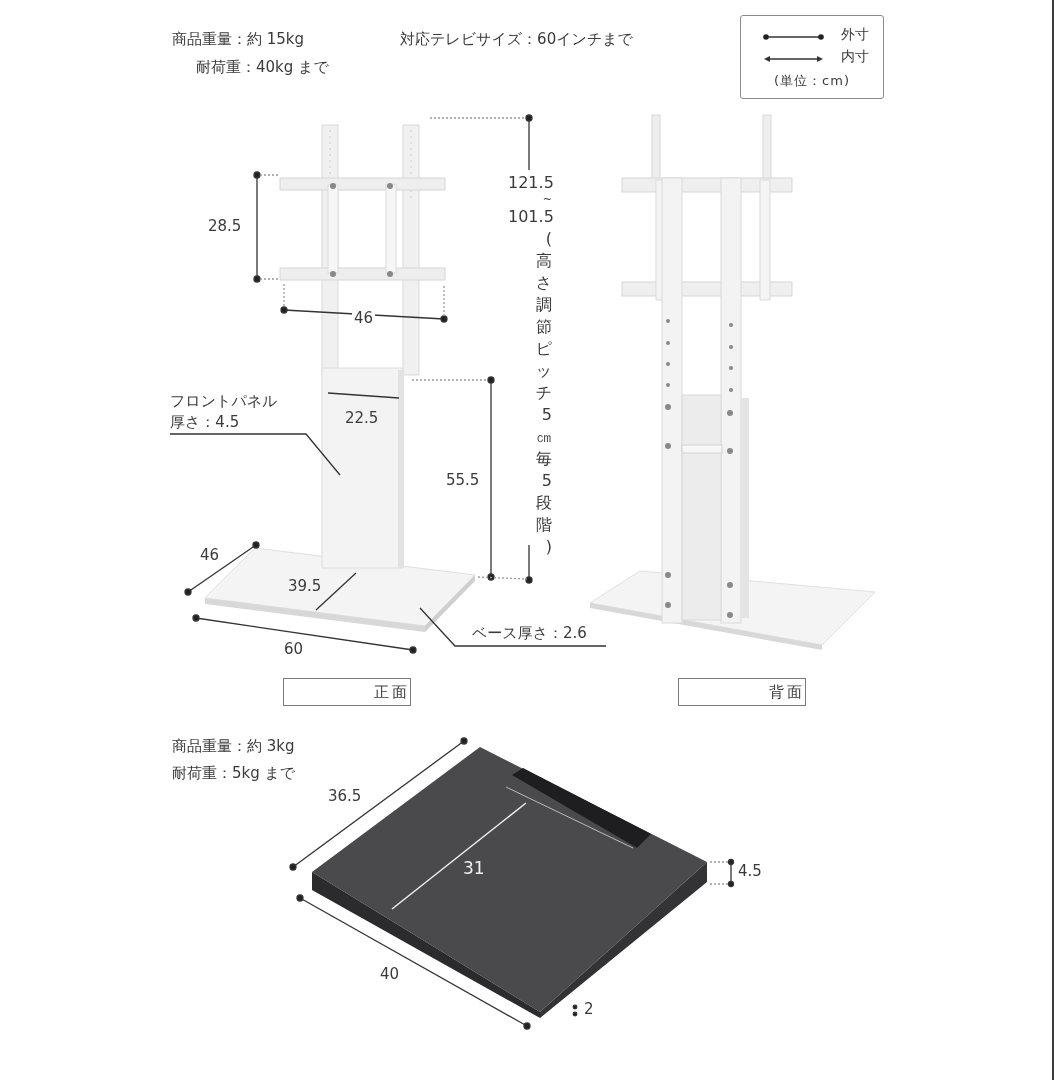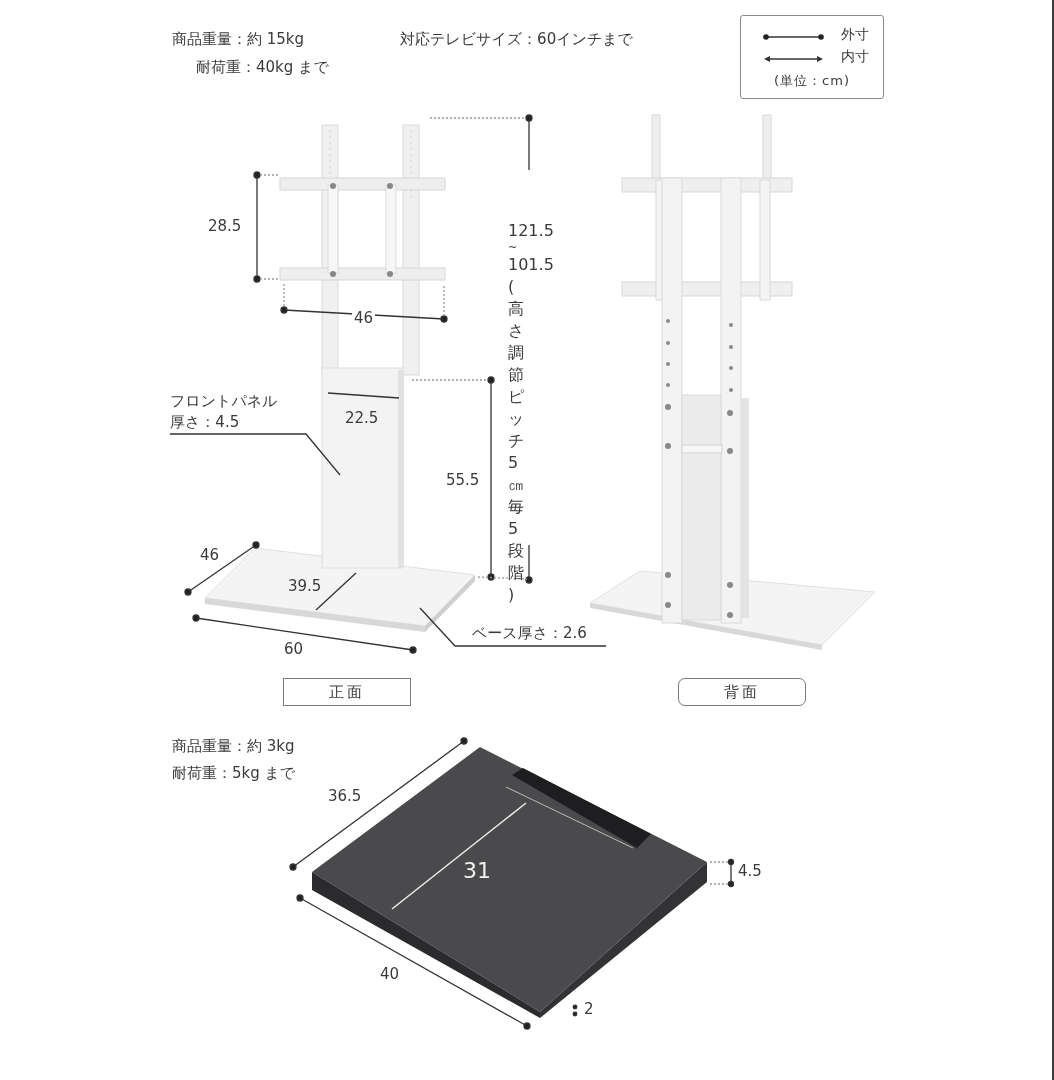--- a/index.html
+++ b/index.html
@@ -6,24 +6,24 @@
   body { width:1054px; height:1080px; position:relative; overflow:hidden;
          font-family:"DejaVu Sans","Liberation Sans",sans-serif; color:#3a3a3a; }
   .edge { position:absolute; right:0; top:0; width:2px; height:1080px; background:#3a3a3a; }
   .txt { position:absolute; font-size:15px; line-height:22px; color:#3a3a3a; white-space:nowrap; }
   .legend { position:absolute; left:740px; top:15px; width:142px; height:82px;
             border:1.5px solid #8a8a8a; border-radius:3px; background:#fff; }
   .legend .row { position:absolute; left:20px; height:18px; font-size:14px; }
   .legend .lbl { position:absolute; left:80px; top:-2px; }
   .legend .unit { position:absolute; left:0; right:0; top:56px; text-align:center; font-size:13px; letter-spacing:1px; }
   .dimlabel { position:absolute; font-size:15px; color:#3a3a3a; white-space:nowrap; }
-  .vtext { position:absolute; left:508px; top:172px; width:44px; text-align:left; font-size:16px; line-height:22px; color:#3a3a3a;margin-top:48px; }
+  .vtext { position:absolute; left:508px; top:172px; width:44px; text-align:right; font-size:16px; line-height:22px; color:#3a3a3a; }
   .vtext span { display:block; }
   .caption-box { position:absolute; width:126px; height:26px; border:1.5px solid #7a7a7a;
-                 text-align:center; line-height:26px; font-size:15px; letter-spacing:3px; background:#fff; }
+                 text-align:right; line-height:26px; font-size:15px; letter-spacing:3px; background:#fff; }
   svg { position:absolute; left:0; top:0; }
 </style>
 </head>
 <body>
 
 <div class="edge"></div>
 
 <div class="txt" style="left:172px;top:28px;">商品重量：約 15kg</div>
 <div class="txt" style="left:172px;top:56px;margin-left:24px;">耐荷重：40kg まで</div>
 <div class="txt" style="left:400px;top:28px;">対応テレビサイズ：60インチまで</div>
@@ -203,22 +203,22 @@
   <span>段</span>
   <span>階</span>
   <span>)</span>
 </div>
 
 <div class="txt" style="left:170px;top:390px;">フロントパネル</div>
 <div class="txt" style="left:170px;top:411px;">厚さ：4.5</div>
 <div class="txt" style="left:472px;top:622px;">ベース厚さ：2.6</div>
 
 <div class="caption-box" style="left:283px;top:678px;">正面</div>
-<div class="caption-box" style="left:678px;top:678px;border-radius:7px;">背面</div>
+<div class="caption-box" style="left:678px;top:678px;">背面</div>
 
 <div class="txt" style="left:172px;top:735px;">商品重量：約 3kg</div>
 <div class="txt" style="left:172px;top:762px;">耐荷重：5kg まで</div>
 
 <div class="dimlabel" style="left:328px;top:787px;text-align:right;">36.5</div>
-<div class="dimlabel" style="left:463px;top:858px;color:#f0f0f0;font-size:22px;">31</div>
+<div class="dimlabel" style="left:463px;top:858px;color:#f0f0f0;font-size:17px;">31</div>
 <div class="dimlabel" style="left:738px;top:862px;">4.5</div>
 <div class="dimlabel" style="left:380px;top:965px;">40</div>
 <div class="dimlabel" style="left:584px;top:1000px;">2</div>
 
 </body></html>

